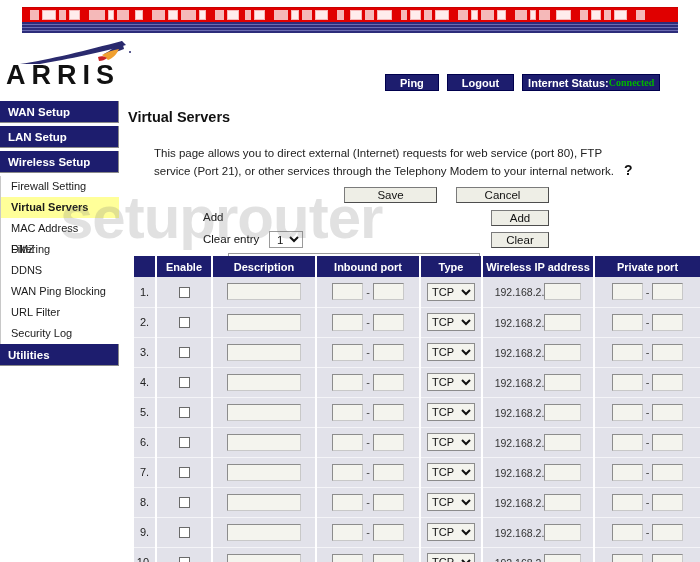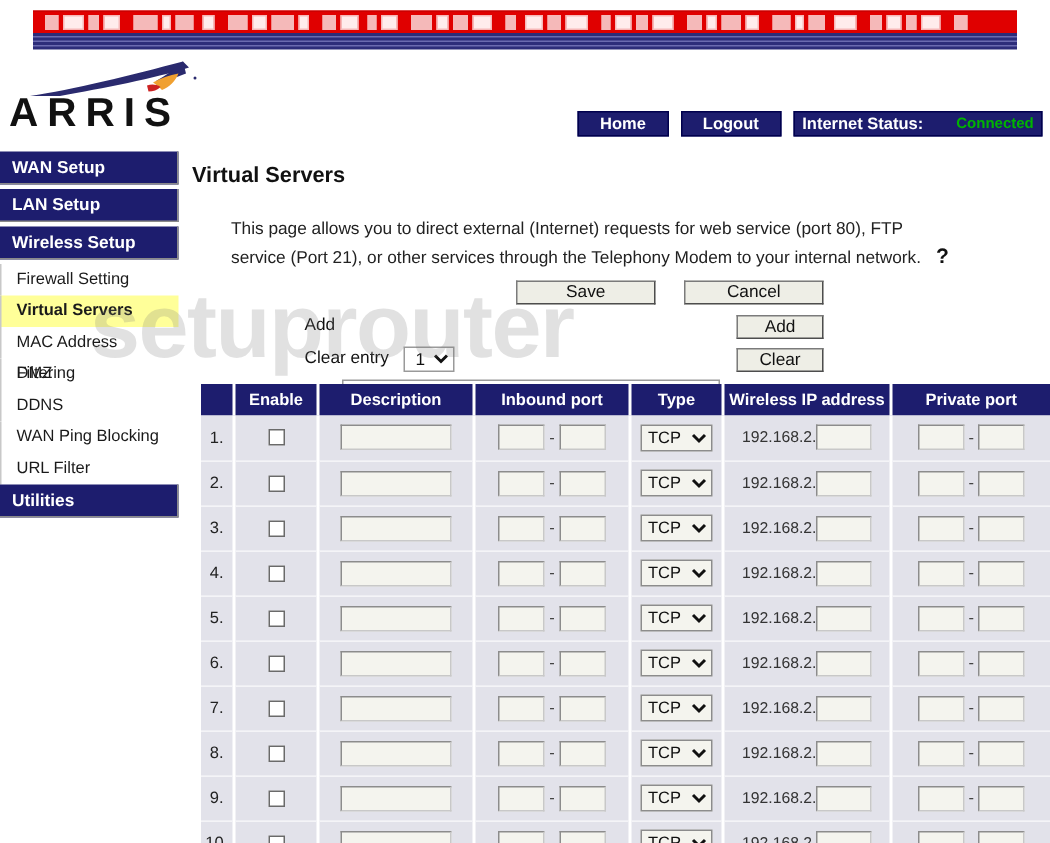--- a/index.html
+++ b/index.html
@@ -110,21 +110,22 @@
   }
   #status-label {
     color: #ffffff;
     font-size: 11px;
     font-weight: bold;
   }
   #status-value {
     color: #00b400;
     font-size: 10px;
     font-weight: bold;
-    margin-left: 22px;
+    margin-left: 0;
+    font-family: Liberation Serif, serif;
   }
 
   
   #sidebar {
     position: absolute;
     left: 0px; top: 101px;
     width: 119px;
   }
   .side-main {
     background: #1d1d6e;
@@ -383,39 +384,40 @@
       <path d="M2 24 C30 20 70 10 104 1 L108 5 C86 12 50 19 22 24 Z" fill="#2a2a6e"></path>
       <path d="M104 1 C98 6 92 11 86 14 C92 14 99 12 106 9 Z" fill="#2a2a6e"></path>
       <path d="M84 15 C89 12 95 10 101 9 C99 14 95 18 90 20 C88 18 86 16 84 15 Z" fill="#f0a030"></path>
       <path d="M80 17 C83 16 86 16 89 18 C87 20 84 21 81 21 Z" fill="#cc2222"></path>
       <circle cx="112" cy="12" r="1" fill="#2a2a6e"></circle>
     </svg>
     <div id="logo-text">ARRIS</div>
   </div>
 
   <div id="topnav">
-    <div class="navbtn">Home</div>
+    <div class="navbtn">Ping</div>
     <div class="navbtn">Logout</div>
     <div id="status-box">
       <span id="status-label">Internet Status:</span>
       <span id="status-value">Connected</span>
     </div>
   </div>
 
   <div id="sidebar">
       <div class="side-main"><span>WAN Setup</span></div>
       <div class="side-main"><span>LAN Setup</span></div>
       <div class="side-main"><span>Wireless Setup</span></div>
       <div class="side-sub"><span>Firewall Setting</span></div>
       <div class="side-sub active"><span>Virtual Servers</span></div>
       <div class="side-sub"><span>MAC Address Filtering</span></div>
       <div class="side-sub"><span>DMZ</span></div>
       <div class="side-sub"><span>DDNS</span></div>
       <div class="side-sub"><span>WAN Ping Blocking</span></div>
       <div class="side-sub"><span>URL Filter</span></div>
+      <div class="side-sub"><span>Security Log</span></div>
       <div class="side-main"><span>Utilities</span></div>
     </div>
 
   <div id="main">
     <div id="page-title">Virtual Servers</div>
     <div id="page-desc">
       <span>This page allows you to direct external (Internet) requests for web service (port 80), FTP service (Port 21), or other services through the Telephony Modem to your internal network.</span><span id="help-icon">?</span>
     </div>
   </div>
 

